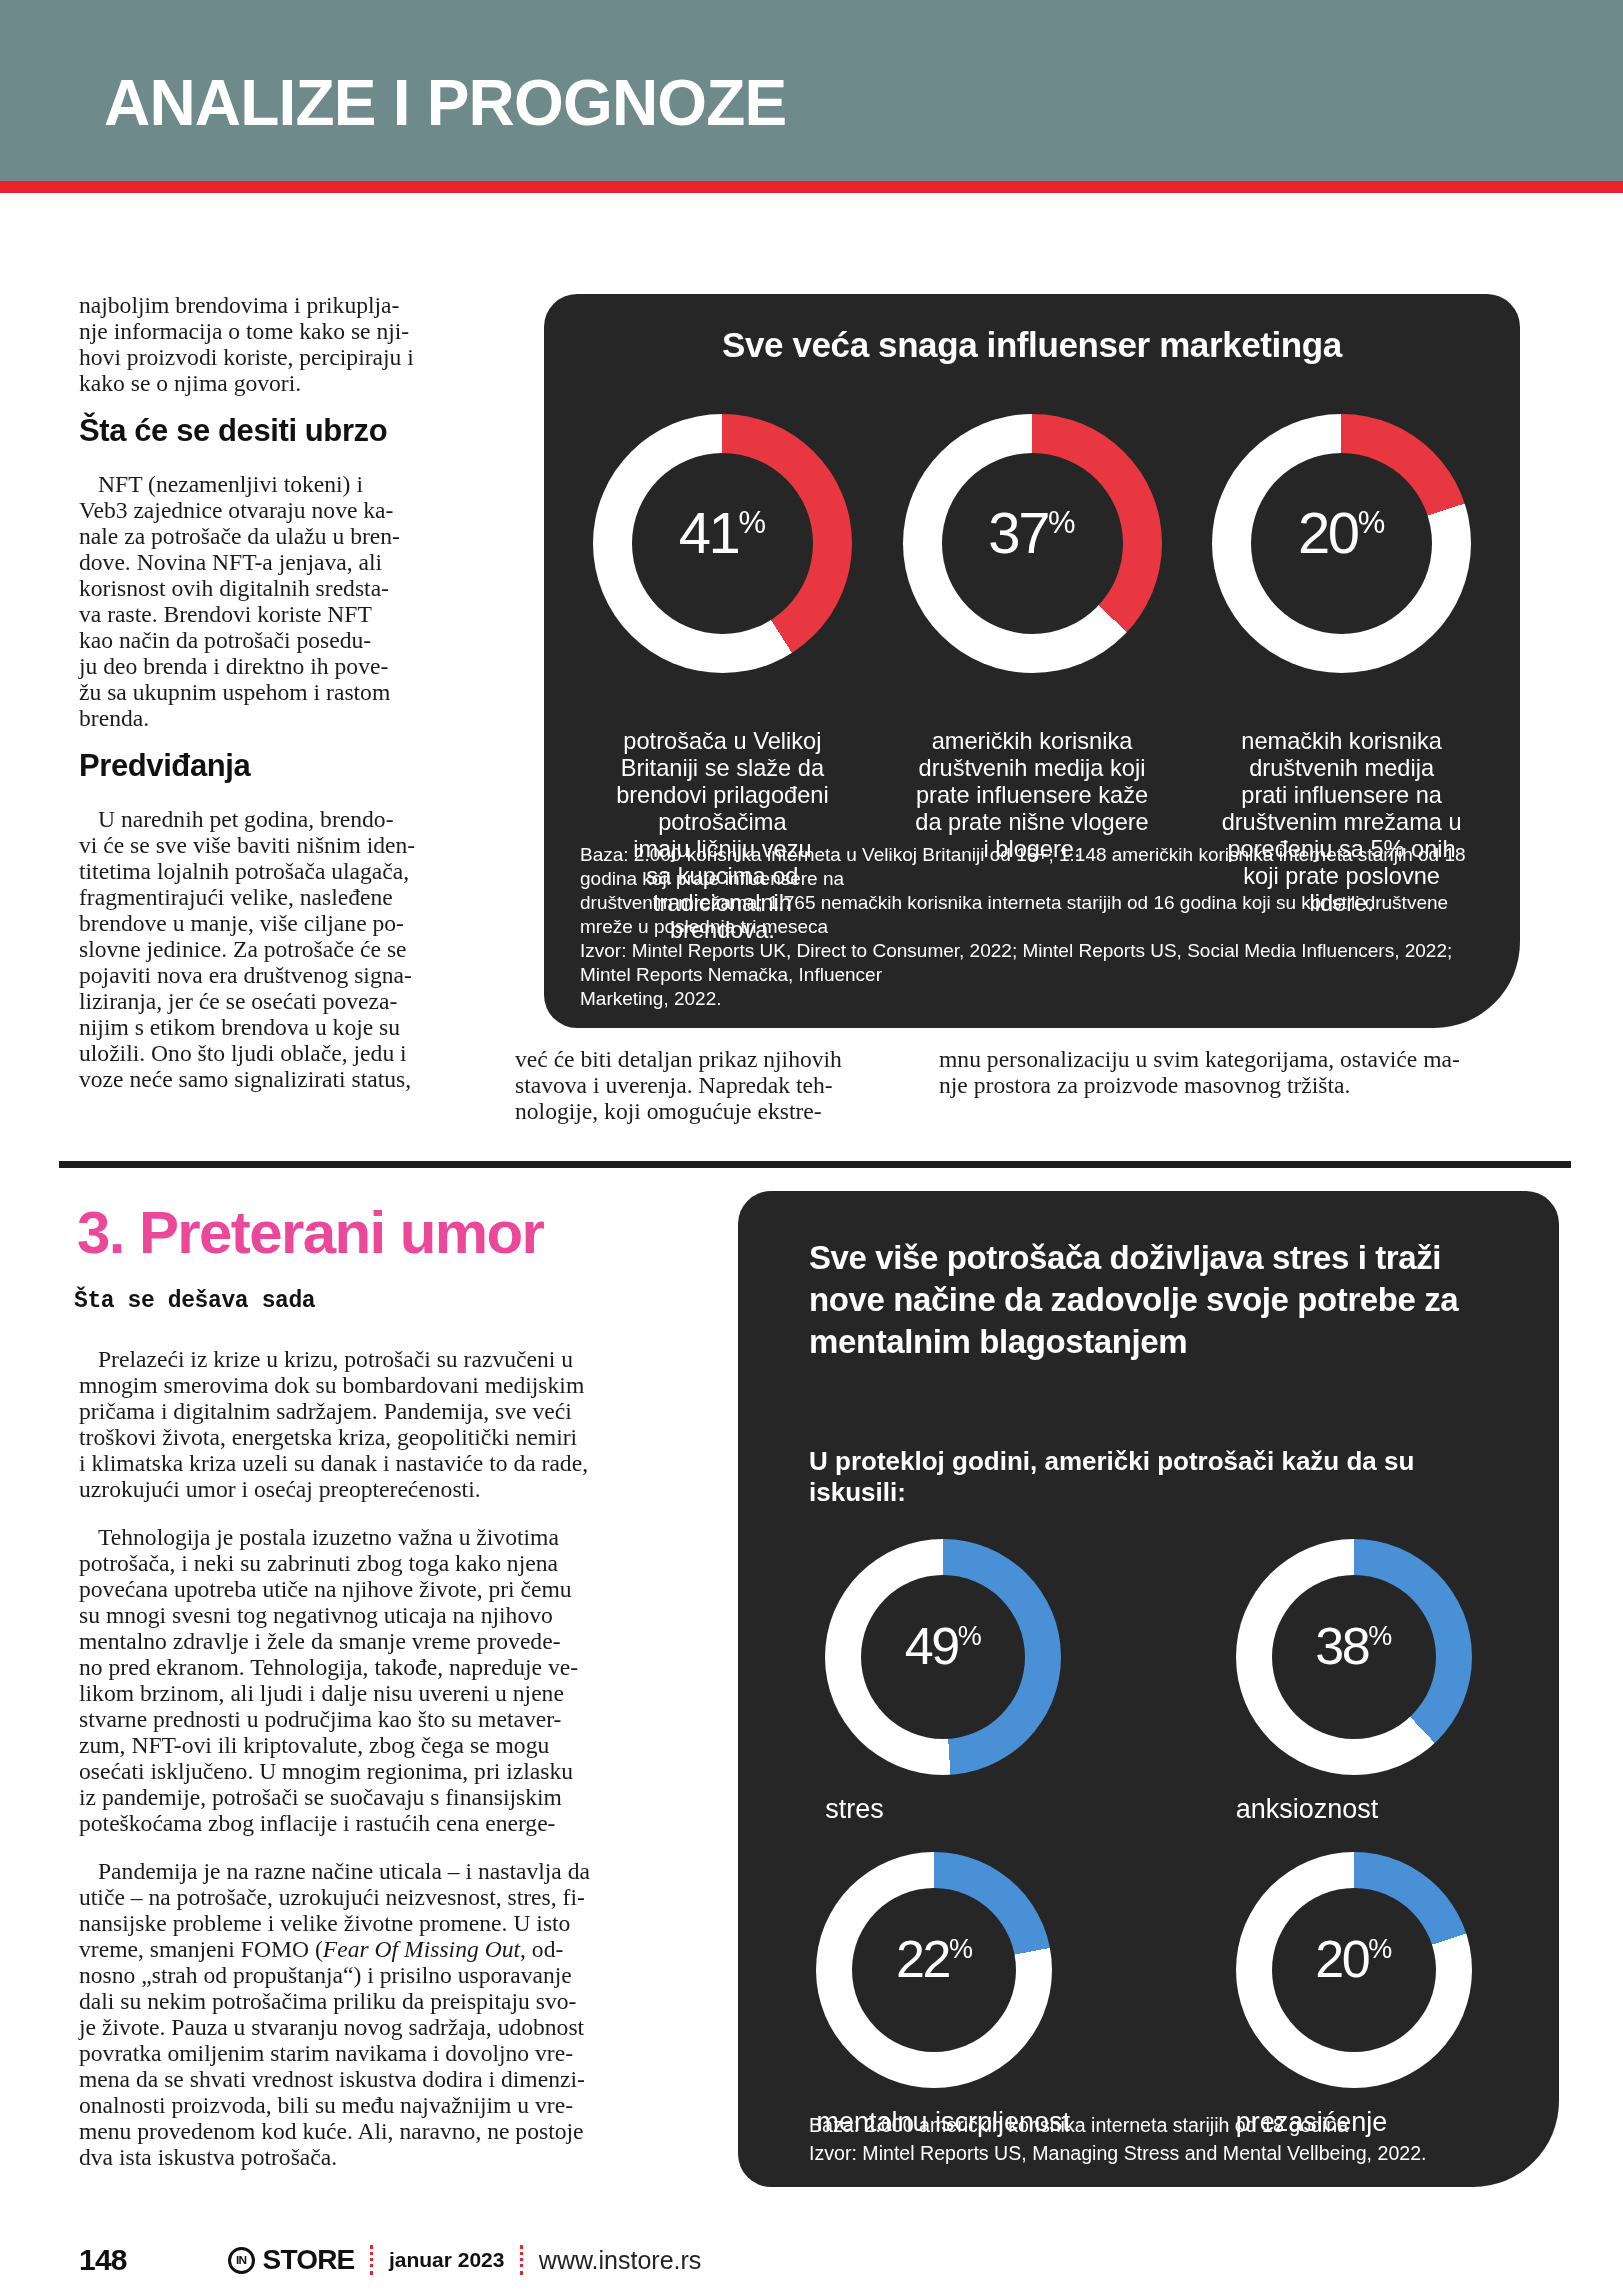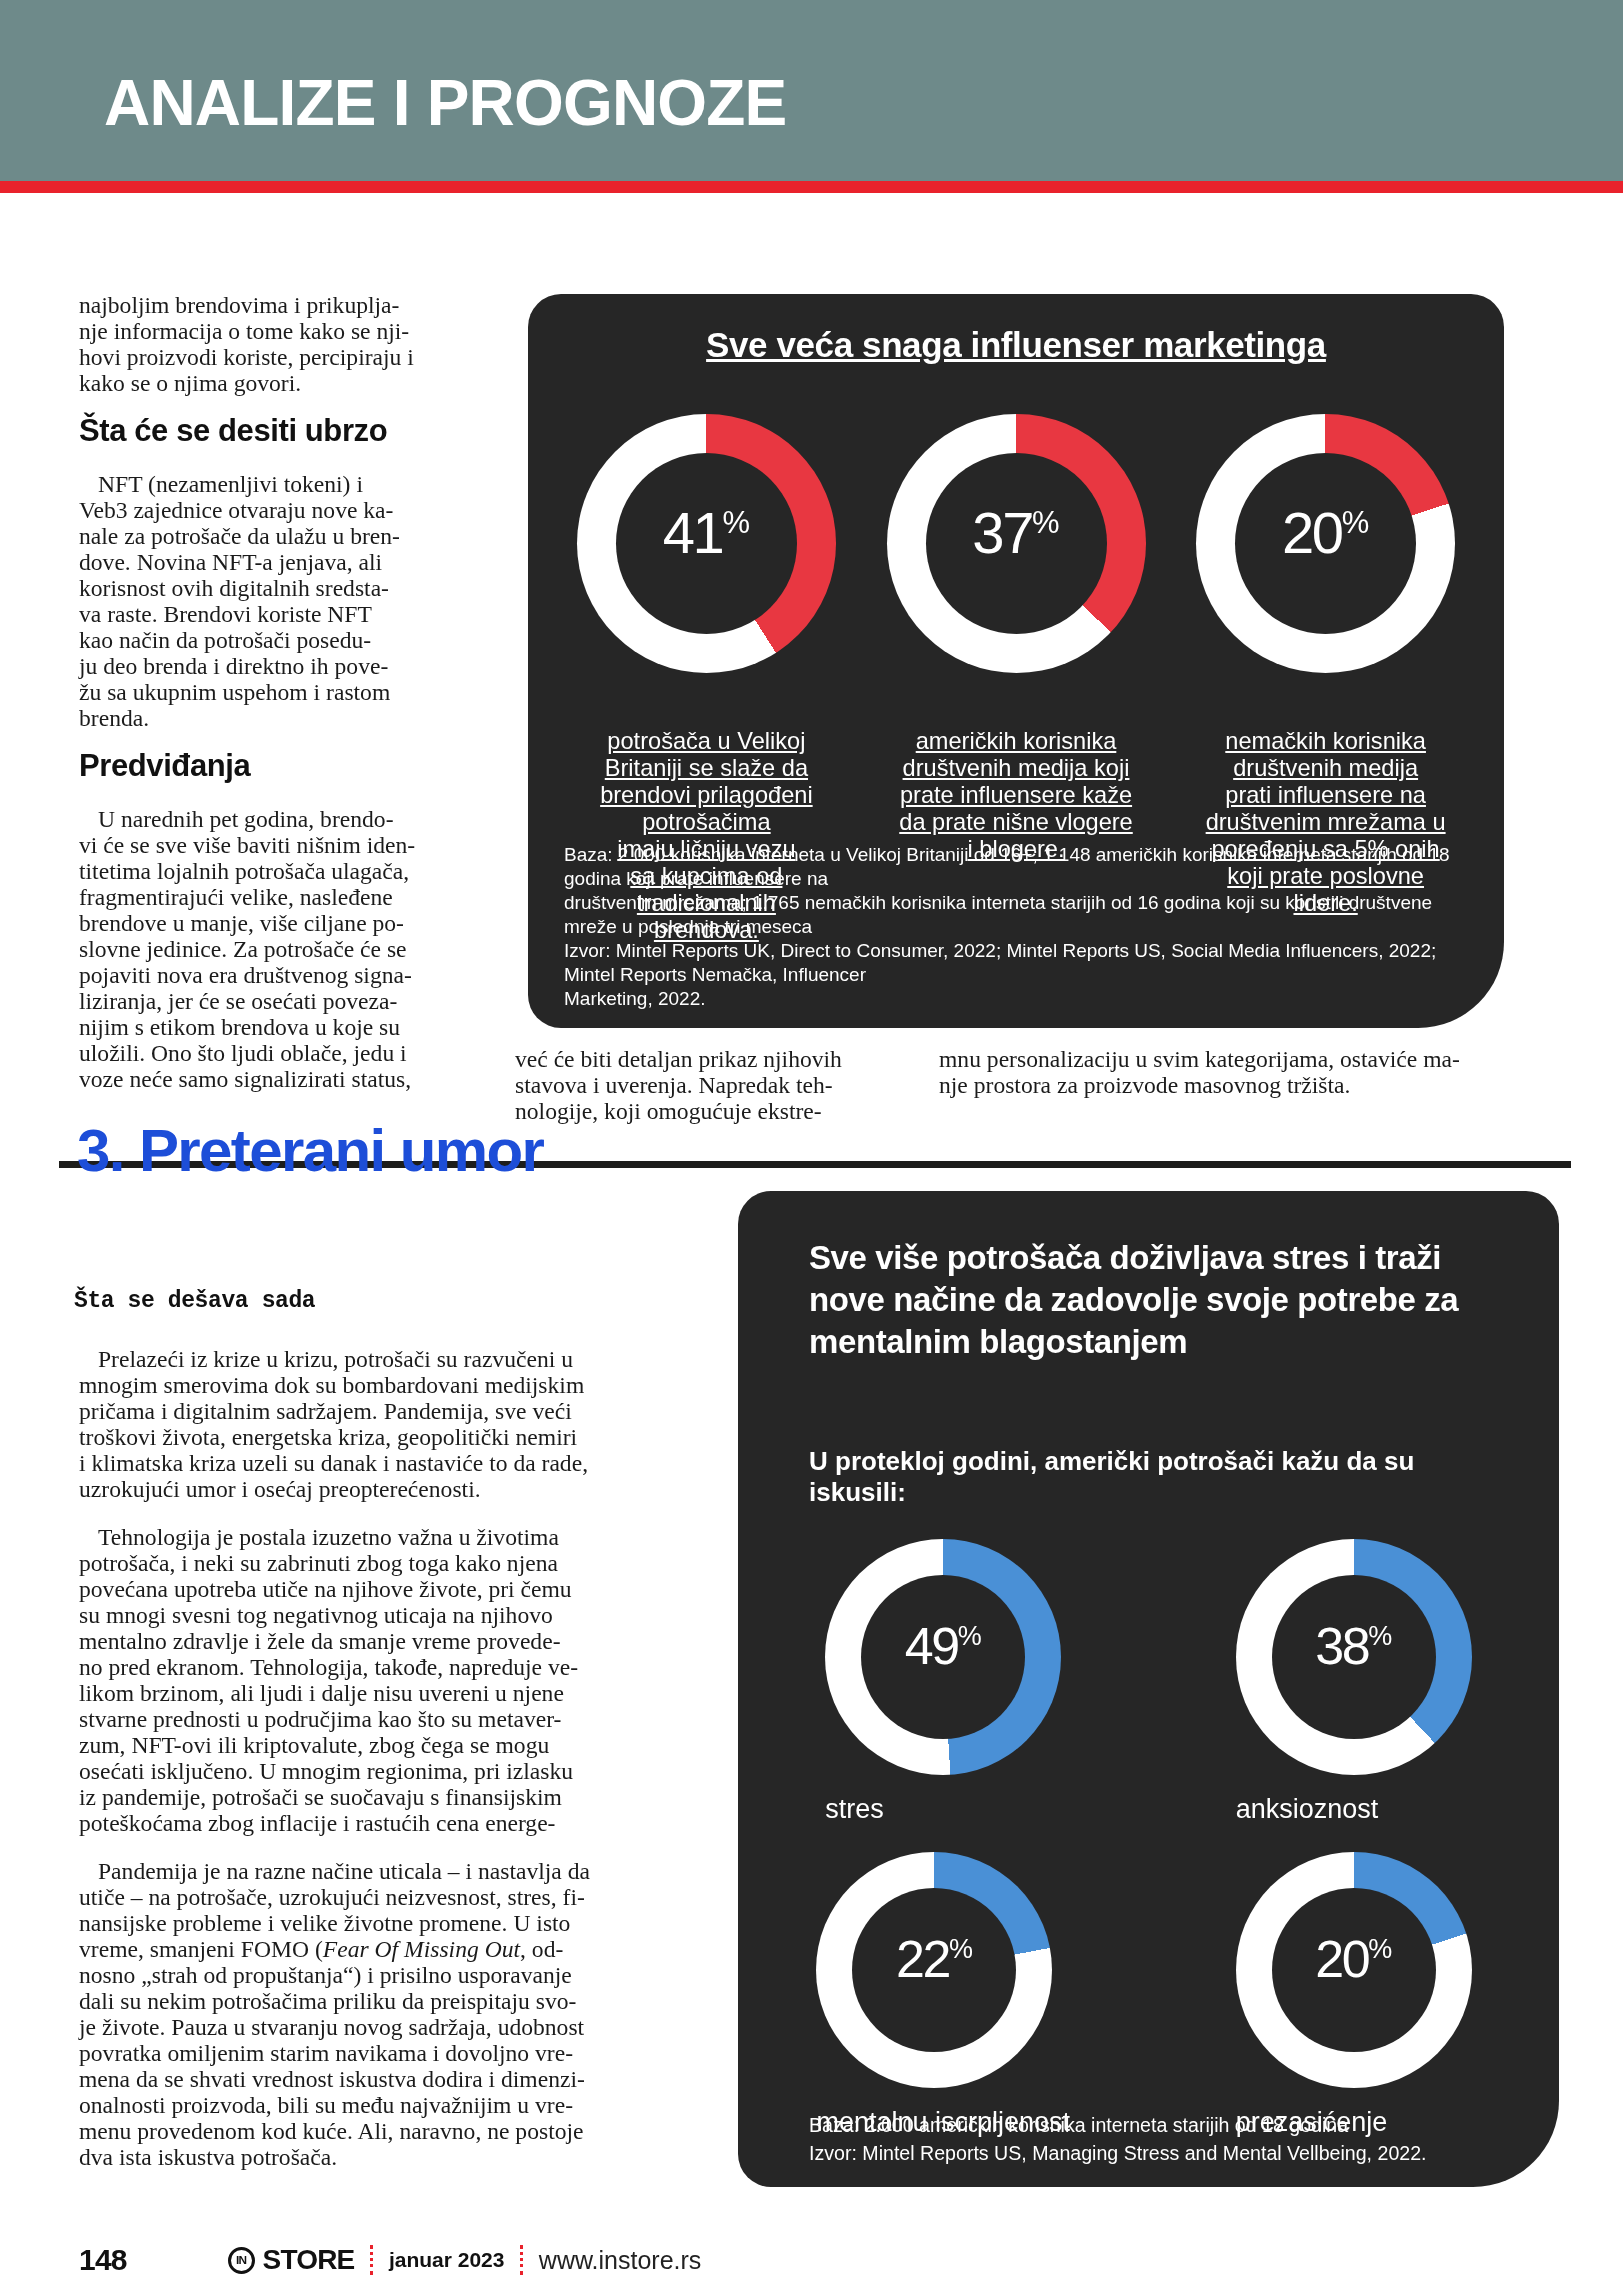--- a/index.html
+++ b/index.html
@@ -31,21 +31,21 @@
   }
   .col1 { position:absolute; left:79px; top:292px; width:430px; }
   .col2 { position:absolute; left:515px; top:1046px; width:386px; }
   .col3 { position:absolute; left:939px; top:1046px; width:628px; }
 
   
   .darkbox {
     position:absolute; background:#262626; color:#ffffff;
     font-family:"Liberation Sans", sans-serif;
   }
-  .box1 { left:528px; top:294px; width:976px; height:734px; border-radius:33px 33px 86px 33px;text-decoration:underline; }
+  .box1 { left:544px; top:294px; width:976px; height:734px; border-radius:33px 33px 86px 33px; }
   .box1-title { text-align:center; margin-top:31px; font-weight:700; font-size:35px; letter-spacing:-0.4px; }
   .donut-row { display:flex; justify-content:space-around; align-items:flex-start; margin-top:49px; padding:0 23.6px; }
   .donut-cell { display:flex; flex-direction:column; align-items:center; width:330px;gap:28px; }
 
   .donut { position:relative; border-radius:50%; }
   .donut-lg { width:259px; height:259px; }
   .donut-md { width:236px; height:236px; }
   .donut-hole {
     position:absolute; border-radius:50%; background:#262626;
     display:flex; align-items:flex-start; justify-content:center;
@@ -58,23 +58,23 @@
   .donut-md .donut-value { font-size:52px; }
   .donut-unit { font-size:31px; vertical-align:20.4px; letter-spacing:0; }
   .donut-md .donut-unit { font-size:27px; vertical-align:19px; }
 
   .donut-caption { margin-top:27px; font-size:23.6px; line-height:27px; text-align:center; }
   .box1-notes { position:absolute; left:36px; right:39px; bottom:17.3px; font-size:19px; line-height:24px; }
 
   .midrule { position:absolute; left:59px; top:1161px; width:1512px; height:7px; background:#1d1d1b; }
 
   .s3-heading {
-    position:absolute; left:77px; top:1116px;
+    position:absolute; left:77px; top:1198px;
     font-family:"Liberation Sans", sans-serif; font-weight:800;
-    font-size:60px; letter-spacing:-1.6px; color:#1d4ed8;
+    font-size:60px; letter-spacing:-1.6px; color:#ec4899;
   }
   .s3-subhead {
     position:absolute; left:74px; top:1288px;
     font-family:Liberation Mono, monospace; font-weight:700;
     font-size:23px; letter-spacing:-0.4px; color:#111;
   }
   .s3-col { position:absolute; left:79px; top:1346px; width:638px; }
 
   .box2 { left:738px; top:1191px; width:821px; height:996px; border-radius:33px 33px 86px 33px; }
   .box2-title { margin:46px 55px 0 71px; font-weight:700; font-size:33px; line-height:42px; letter-spacing:-0.4px; }

